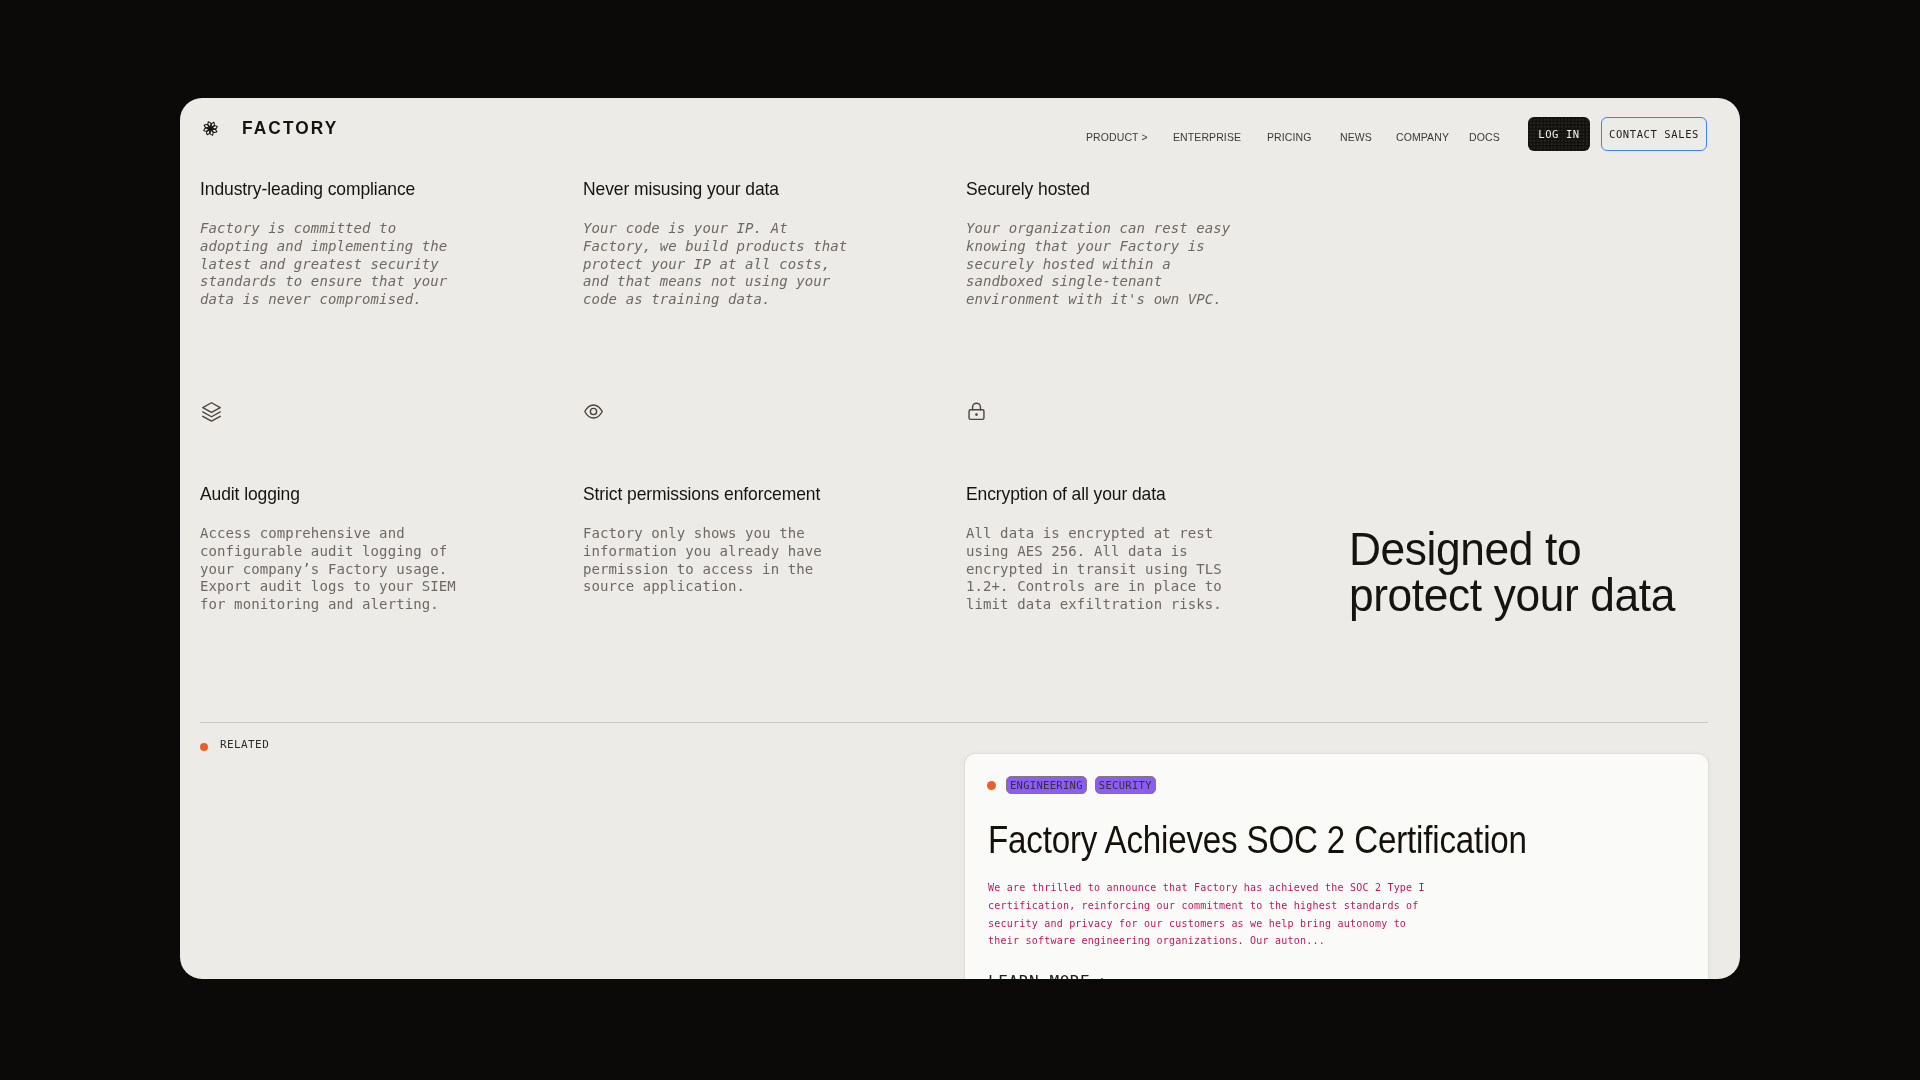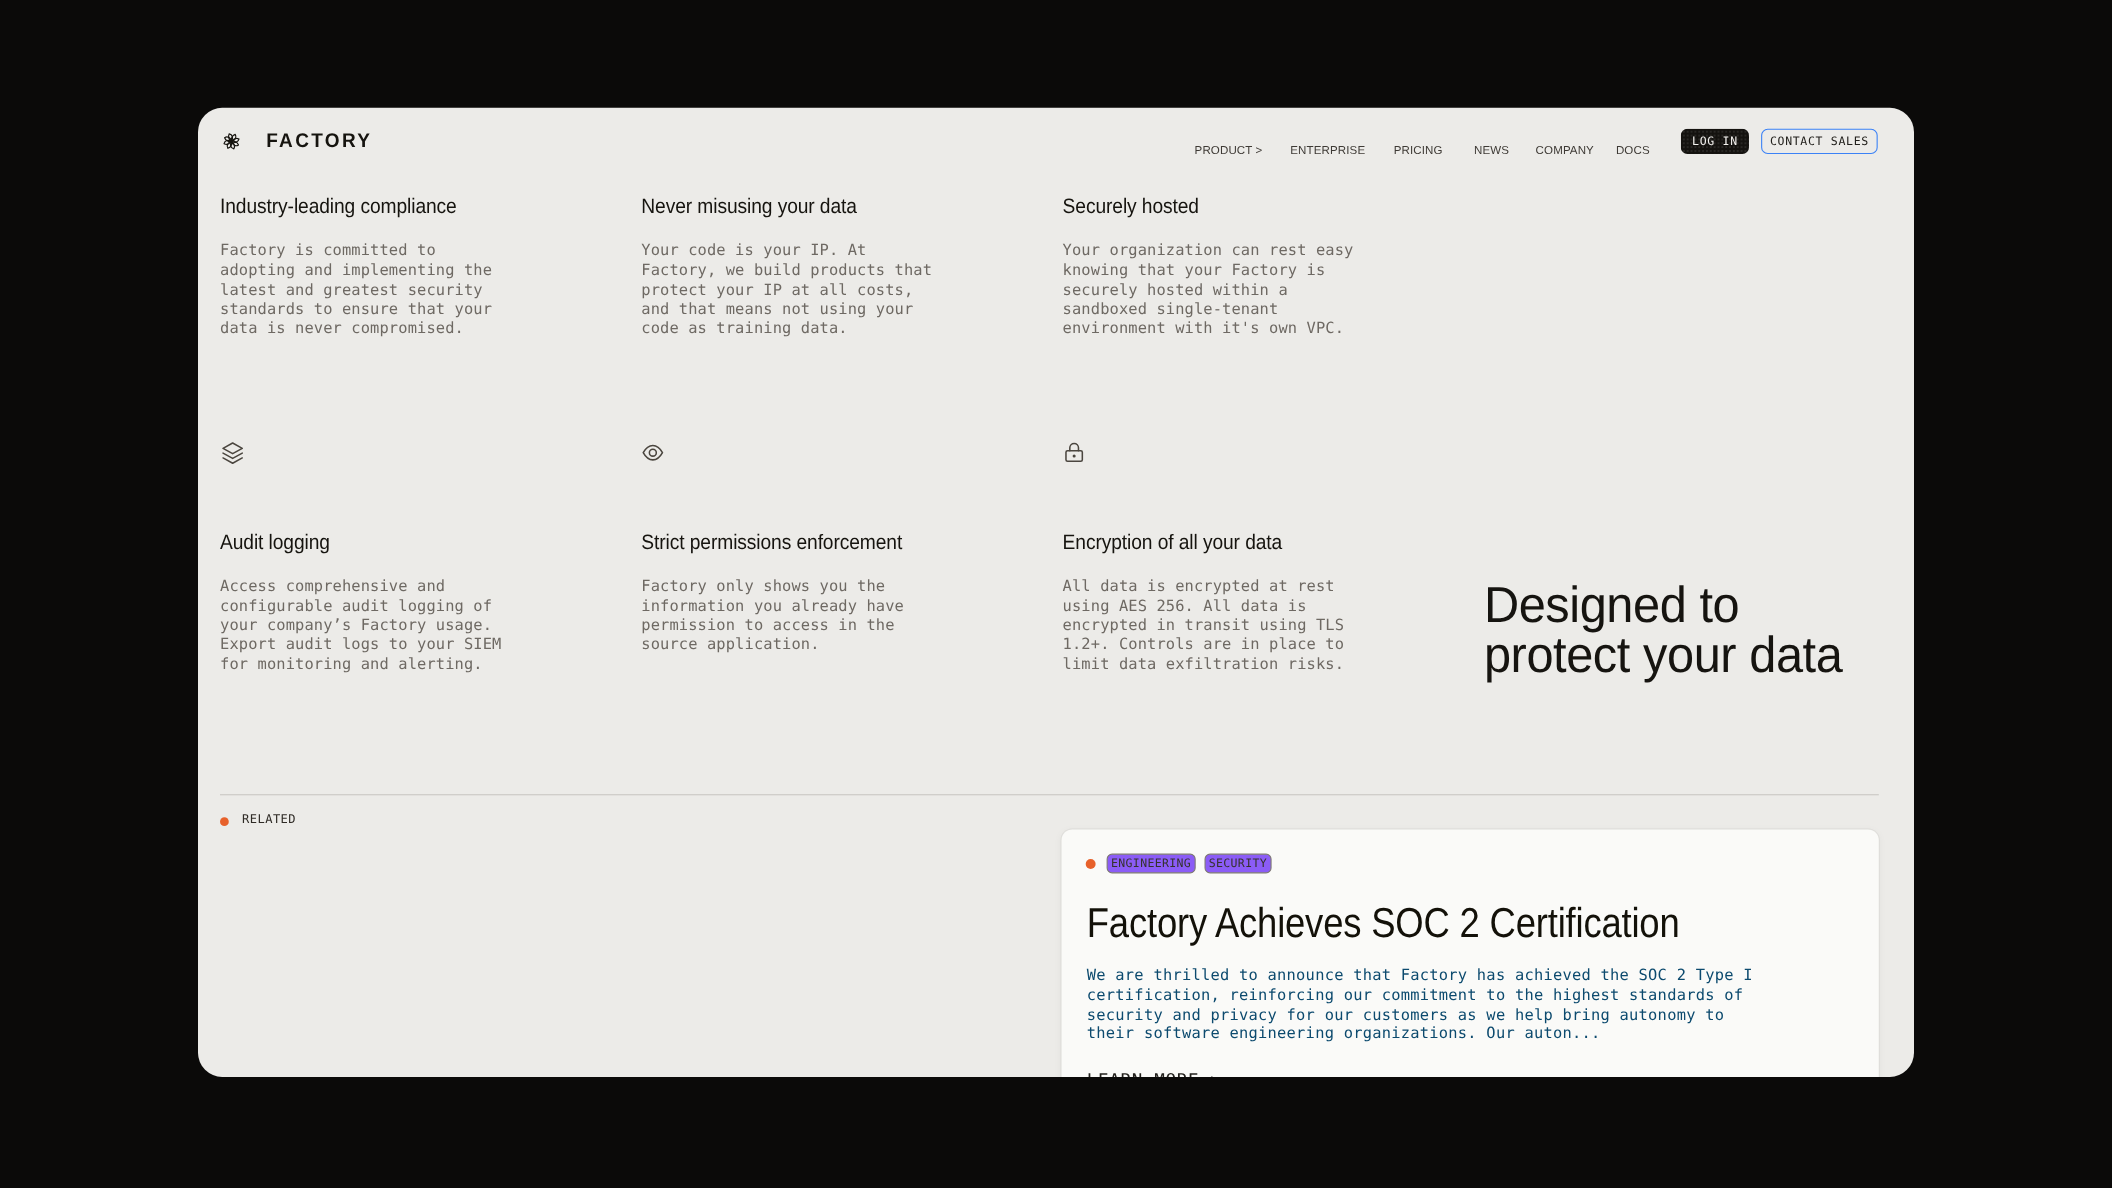--- a/index.html
+++ b/index.html
@@ -16,21 +16,21 @@
   .brand svg { display:block; }
   .brand-name {
     font-family:"Liberation Sans", sans-serif; font-weight:700; font-size:18px;
     letter-spacing:2.2px; color:#16140F; transform:scaleX(0.96); transform-origin:left center;
   }
   .nav-link {
     position:absolute; top:33px; font-family:Liberation Sans, sans-serif;
     font-size:10.5px; color:#3E3A35; letter-spacing:0.1px; cursor:pointer; white-space:nowrap;
   }
   .btn {
-    position:absolute; top:19px; height:23px; border-radius:6px;
+    position:absolute; top:19px; height:34px; border-radius:6px;
     font-family:"DejaVu Sans Mono", monospace; font-size:10.5px; letter-spacing:0.6px;
     display:flex; align-items:center; justify-content:center; cursor:pointer; border:none;
   }
   .btn-dark {
     left:1348px; width:62px; background:#14120F; color:#F4F2EF;
     background-image:radial-gradient(rgba(255,255,255,0.17) 0.5px, transparent 0.75px);
     background-size:3.5px 3.5px; background-position:1px 1px;
   }
   .btn-outline {
     left:1421px; width:106px; background:transparent; color:#22201C;
@@ -45,21 +45,21 @@
   }
   .feature-body {
     position:absolute; width:330px; font-family:"DejaVu Sans Mono", monospace;
     font-size:14px; line-height:17.75px; letter-spacing:0.1px; color:#6E6963;
     white-space:pre-line;
   }
   .feature-icon { position:absolute; top:303px; width:21px; height:21px; }
   .feature-icon svg { display:block; }
 
   .col-a { left:20px; } .col-b { left:403px; } .col-c { left:786px; }
-  .row1-title { top:80px; } .row1-body { top:122px; }
+  .row1-title { top:80px; } .row1-body { top:122px;font-style:italic; }
   .row2-title { top:385px; } .row2-body { top:427px; }
 
   .big-headline {
     position:absolute; left:1169px; top:428px; font-size:46px; font-weight:400;
     color:#161410; line-height:46px; letter-spacing:-0.4px; white-space:pre-line;
     transform:scaleX(0.963); transform-origin:left top;
   }
 
   
   .divider { position:absolute; left:20px; top:624px; width:1508px; height:1px; background:#C9C7C2; }
@@ -82,22 +82,22 @@
     border-radius:5px; padding:2px 3px 3px; height:18px; display:flex; align-items:center;
     cursor:pointer;
   }
   .card-title {
     position:absolute; left:23px; font-size:38px; font-weight:400; color:#131109;
     letter-spacing:-0.2px; white-space:nowrap; transform:scaleX(0.872); transform-origin:left top;
     top:65px;
   }
   .card-excerpt {
     position:absolute; left:23px; top:125px; width:660px;
-    font-family:"DejaVu Sans Mono", monospace; font-size:14px; line-height:17.75px;
-    letter-spacing:0.22px; color:#0c4a6e; white-space:pre-line;
+    font-family:"DejaVu Sans Mono", monospace; font-size:10px; line-height:17.75px;
+    letter-spacing:0.22px; color:#be185d; white-space:pre-line;
   }
   .card-cta {
     position:absolute; left:23px; top:218px; font-family:"DejaVu Sans Mono", monospace;
     font-size:16px; letter-spacing:0.6px; color:#22201C; cursor:pointer;
   }
 </style>
 </head>
 <body>
 
 <div class="page">

